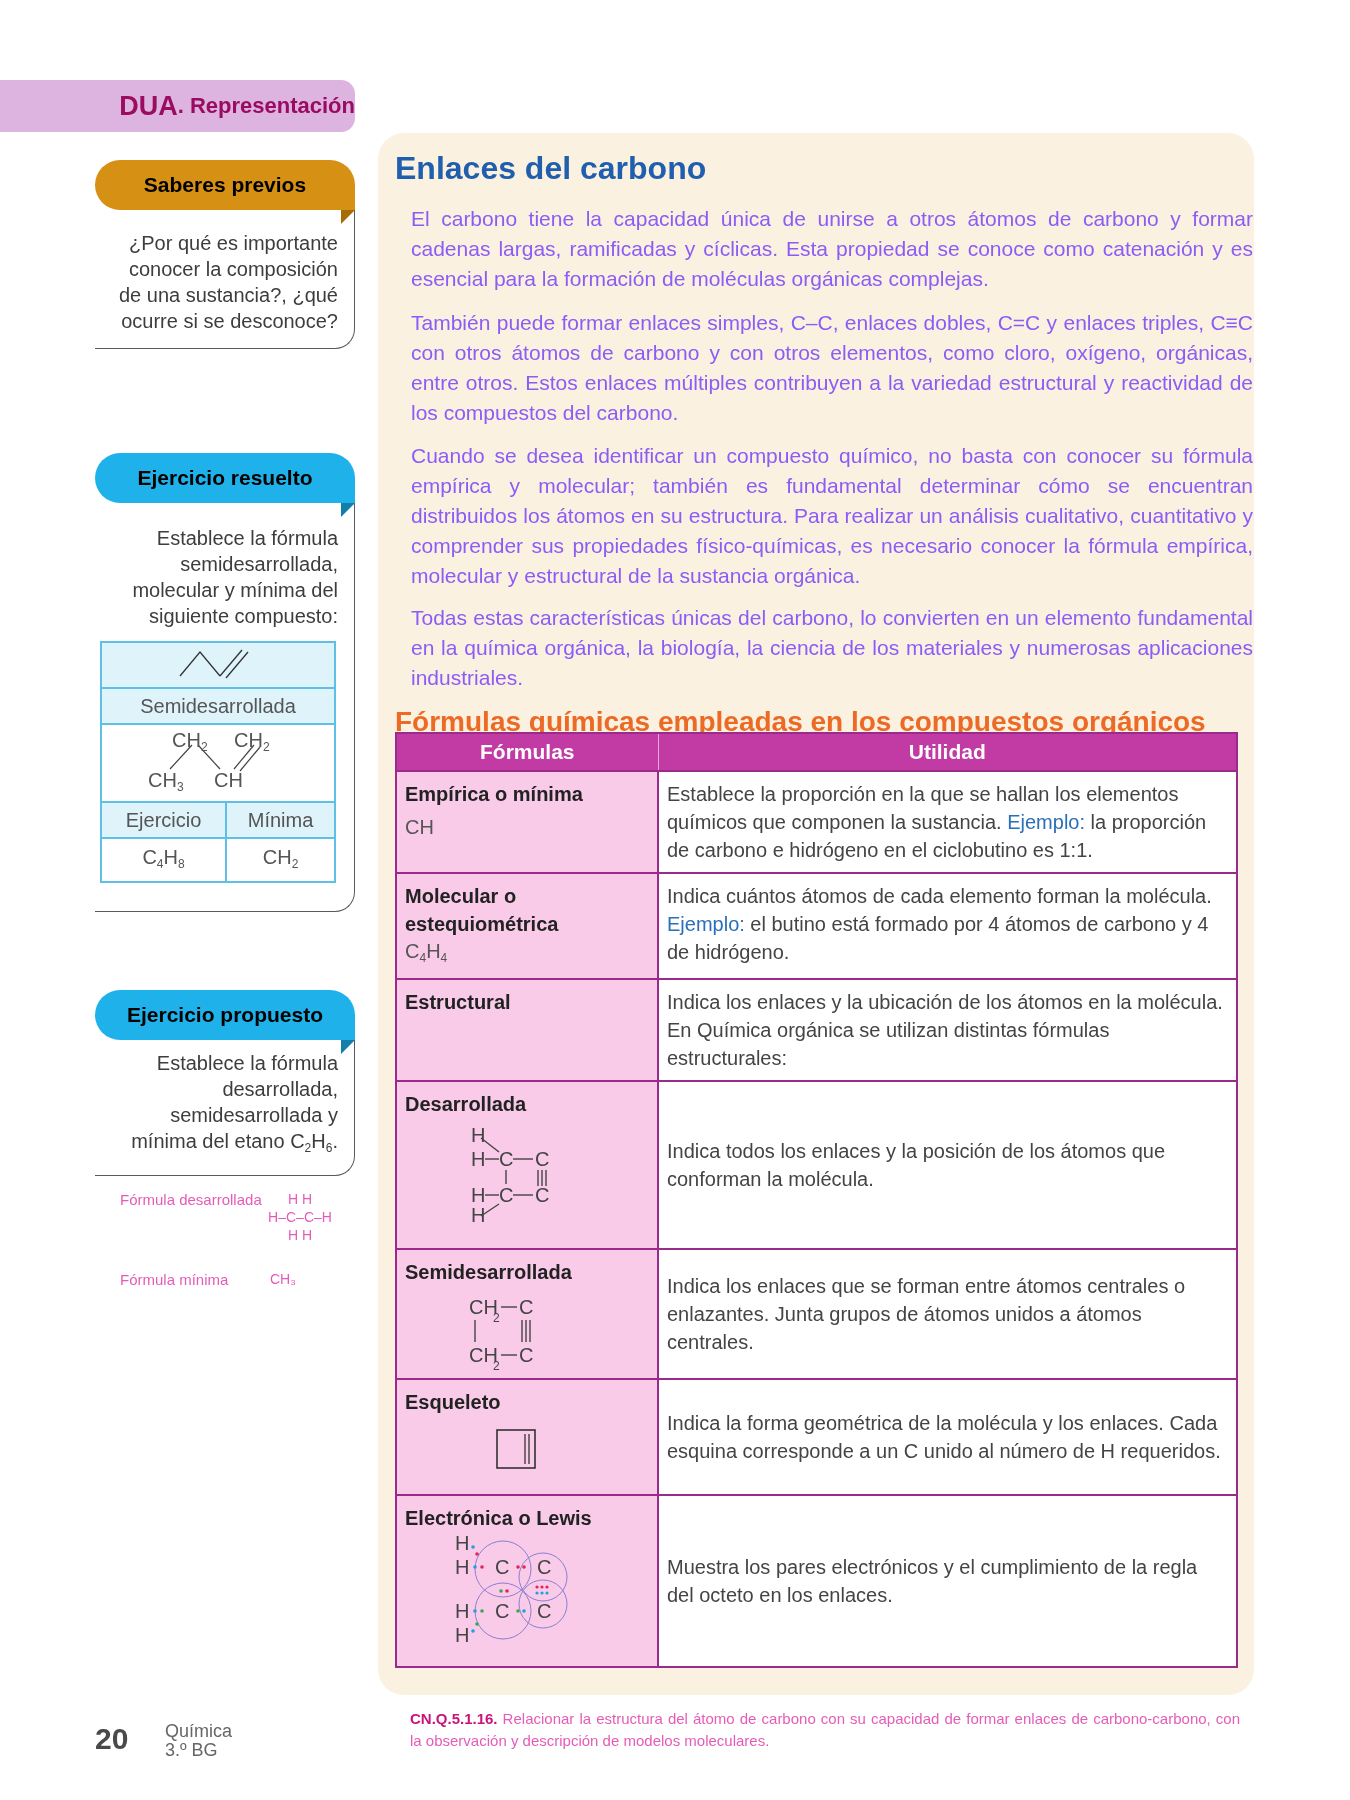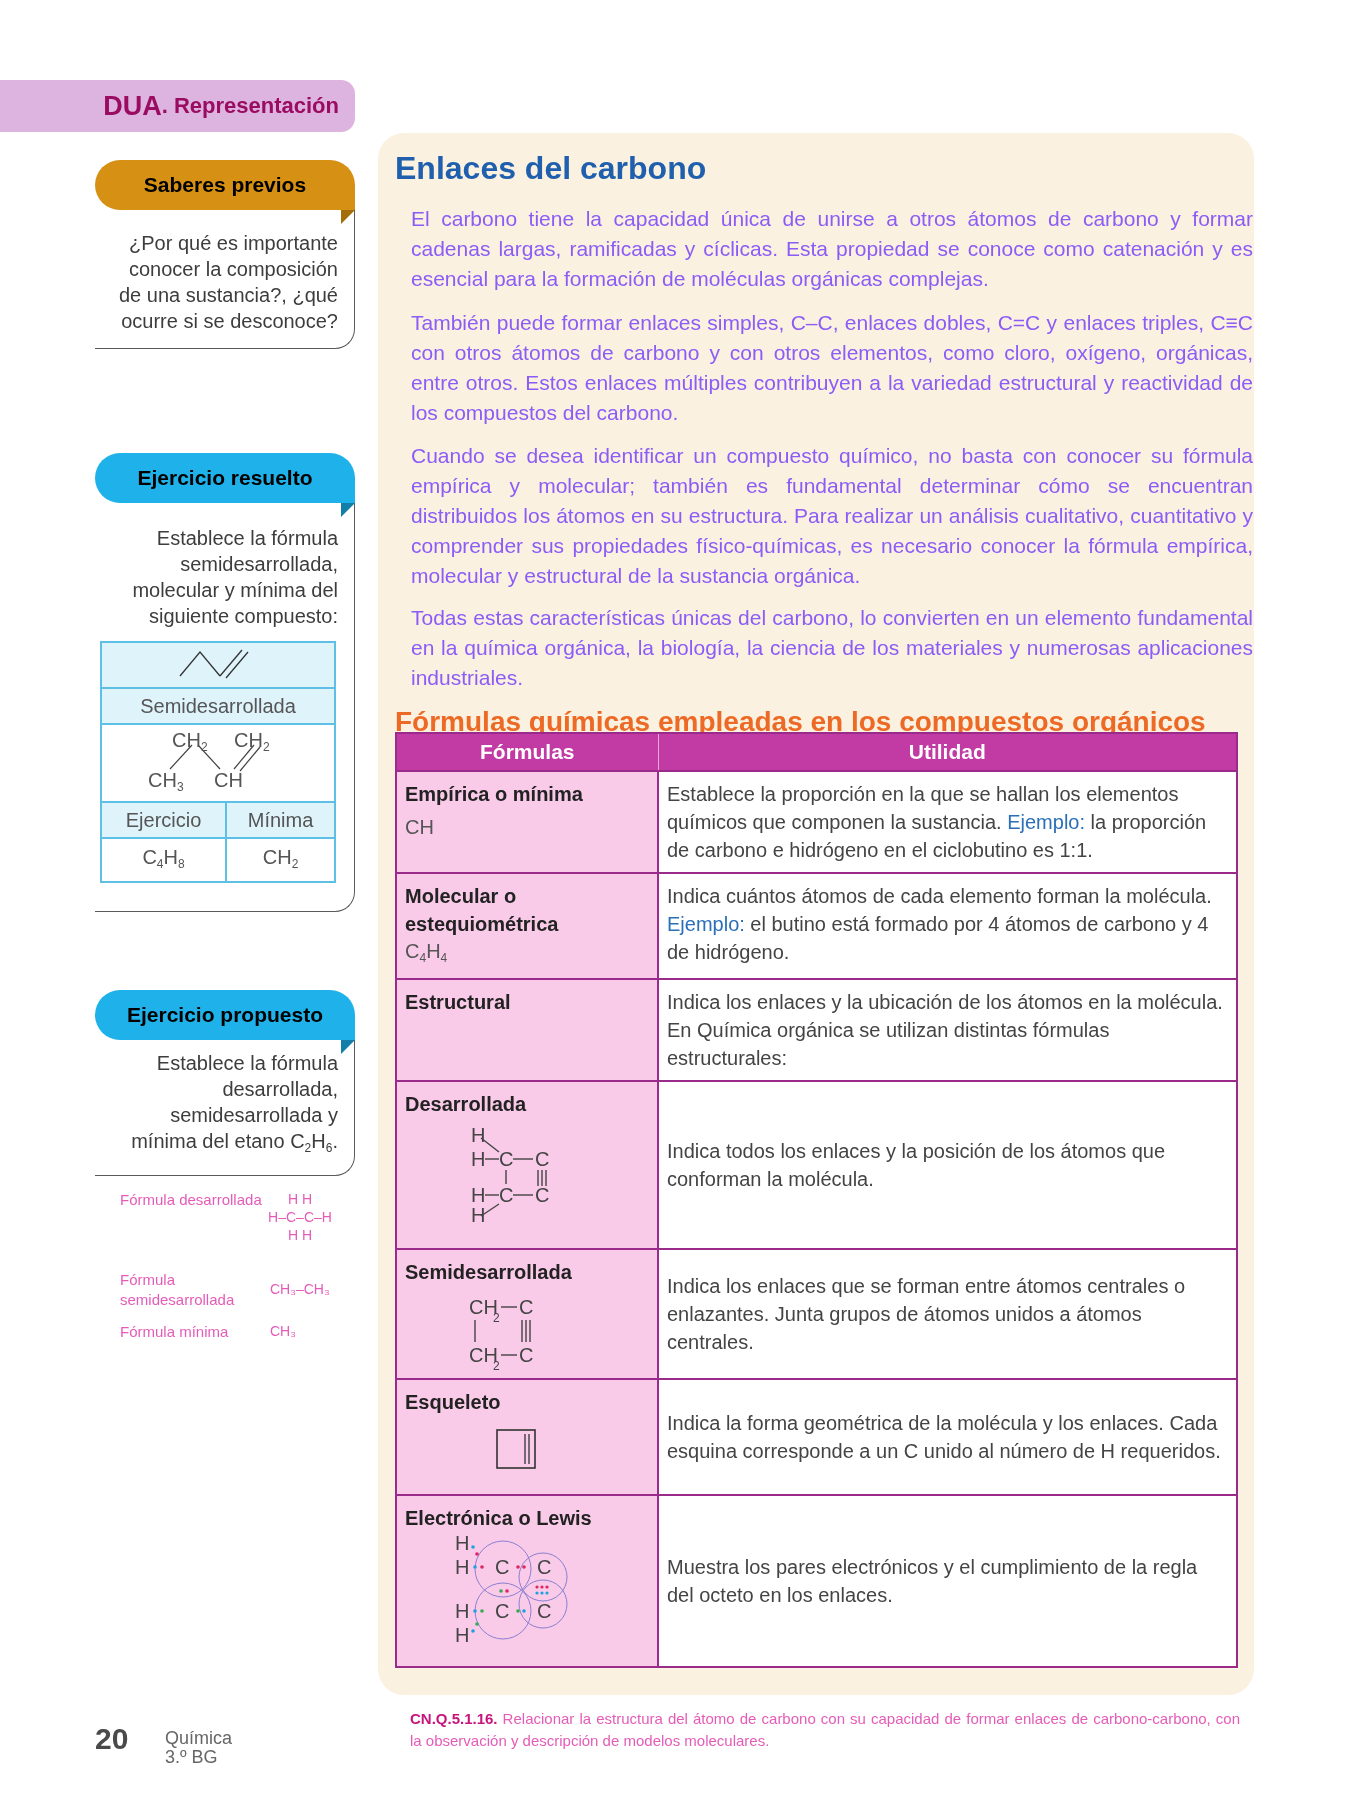--- a/index.html
+++ b/index.html
@@ -1,20 +1,20 @@
 <!DOCTYPE html>
 <html><head>
 <meta charset="utf-8">
 <style>
   * { box-sizing: border-box; margin: 0; padding: 0; }
   html, body { width: 1350px; height: 1800px; background: #ffffff; }
   body { position: relative; font-family: "Liberation Sans", "DejaVu Sans", sans-serif; color: #3a3a3a; overflow: hidden; }
 
   
-  .dua { position: absolute; left: 0; top: 80px; width: 355px; height: 52px; background: #ddb3df; border-radius: 0 14px 14px 0; display: flex; align-items: center; justify-content: flex-end; padding-right: 16px; }
+  .dua { position: absolute; left: 0; top: 80px; width: 355px; height: 52px; background: #ddb3df; border-radius: 0 14px 14px 0; display: flex; align-items: center; justify-content: flex-end; padding-right: 0; }
   .dua .b { color: #9a0b62; font-weight: 700; font-size: 27px; }
   .dua .r { color: #9a0b62; font-weight: 700; font-size: 22px; }
 
   
   .card { position: absolute; left: 95px; width: 260px; }
   .card-head { height: 50px; border-radius: 26px 26px 0 26px; color: #000000; font-weight: 700; font-size: 21px; display: flex; align-items: center; justify-content: center; position: relative; }
   .card-head .fold { position: absolute; right: 0; bottom: -14px; width: 0; height: 0; border-top: 14px solid; border-right: 14px solid transparent; }
   .card-body { border-right: 1.5px solid #5a5a5a; border-bottom: 1.5px solid #5a5a5a; border-radius: 0 0 20px 0; padding: 14px 16px 14px 0; text-align: right; font-size: 20px; line-height: 26px; color: #3d3d3d; }
   .card-body .line { display: block; }
   .gold .card-head { background: #d69013; }
@@ -148,25 +148,20 @@
 </div>
 
 <div class="answers">
   <div class="row" style="height:80px;">
     <span class="k">Fórmula desarrollada</span>
     <div class="v" style="left:140px; text-align:center; width:80px;">
       <span style="display:block;">H  H</span>
       <span style="display:block;">H–C–C–H</span>
       <span style="display:block;">H  H</span>
     </div>
-  </div>
-  <div class="row" style="height:52px;">
-    <span class="k">Fórmula</span>
-    <span class="k">semidesarrollada</span>
-    <span class="v" style="top:10px;">CH₃–CH₃</span>
   </div>
   <div class="row">
     <span class="k">Fórmula mínima</span>
     <span class="v">CH₃</span>
   </div>
 </div>
 
 <div class="panel"></div>
 <div class="title">Enlaces del carbono</div>
 <p class="para" style="top:204px;">El carbono tiene la capacidad única de unirse a otros átomos de carbono y formar cadenas largas, ramificadas y cíclicas. Esta propiedad se conoce como catenación y es esencial para la formación de moléculas orgánicas complejas.</p>
@@ -317,16 +312,16 @@
         </g>
       </svg>
     </td>
     <td class="u mid">Muestra los pares electrónicos y el cumplimiento de la regla del octeto en los enlaces.</td>
   </tr>
 </tbody>
   </table>
 
 <div class="pnum">20</div>
 <div class="subj">
-  <span style="display:block;margin-top:7px;">Química</span>
+  <span style="display:block;">Química</span>
   <span style="display:block;">3.º BG</span>
 </div>
 <div class="crit"><b>CN.Q.5.1.16.</b><span> Relacionar la estructura del átomo de carbono con su capacidad de formar enlaces de carbono-carbono, con la observación y descripción de modelos moleculares.</span></div>
 
 </body></html>

